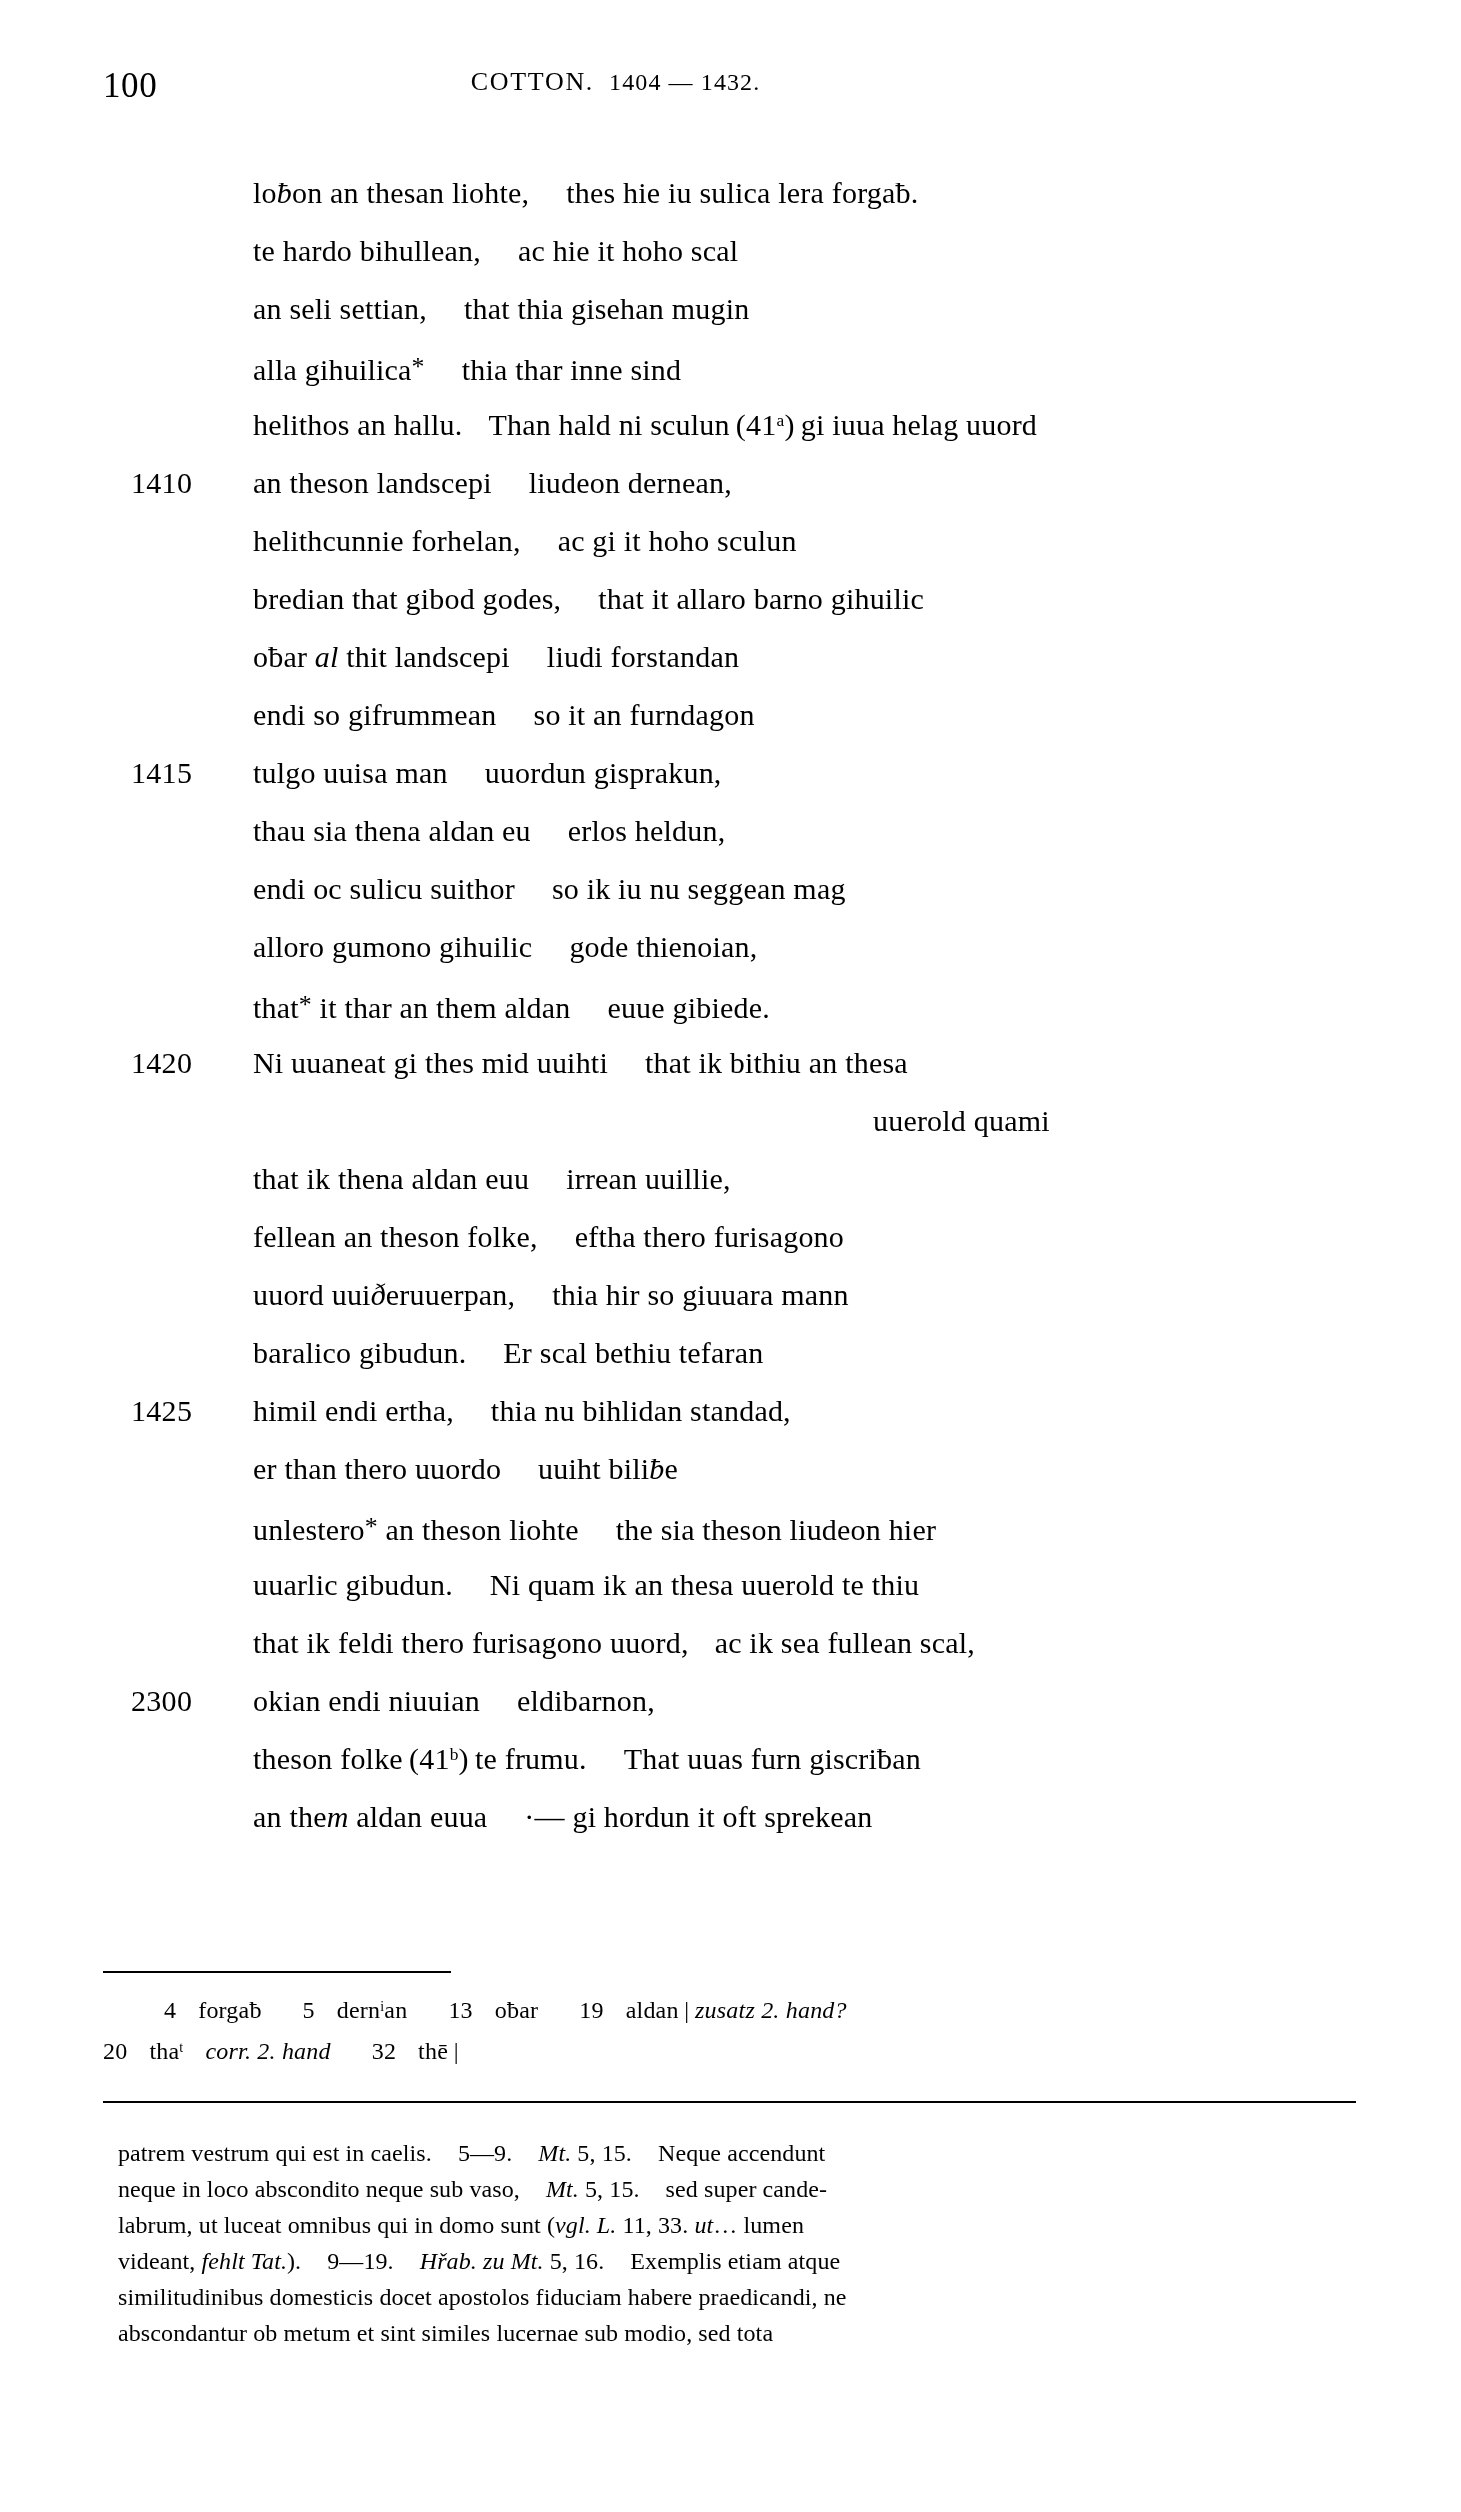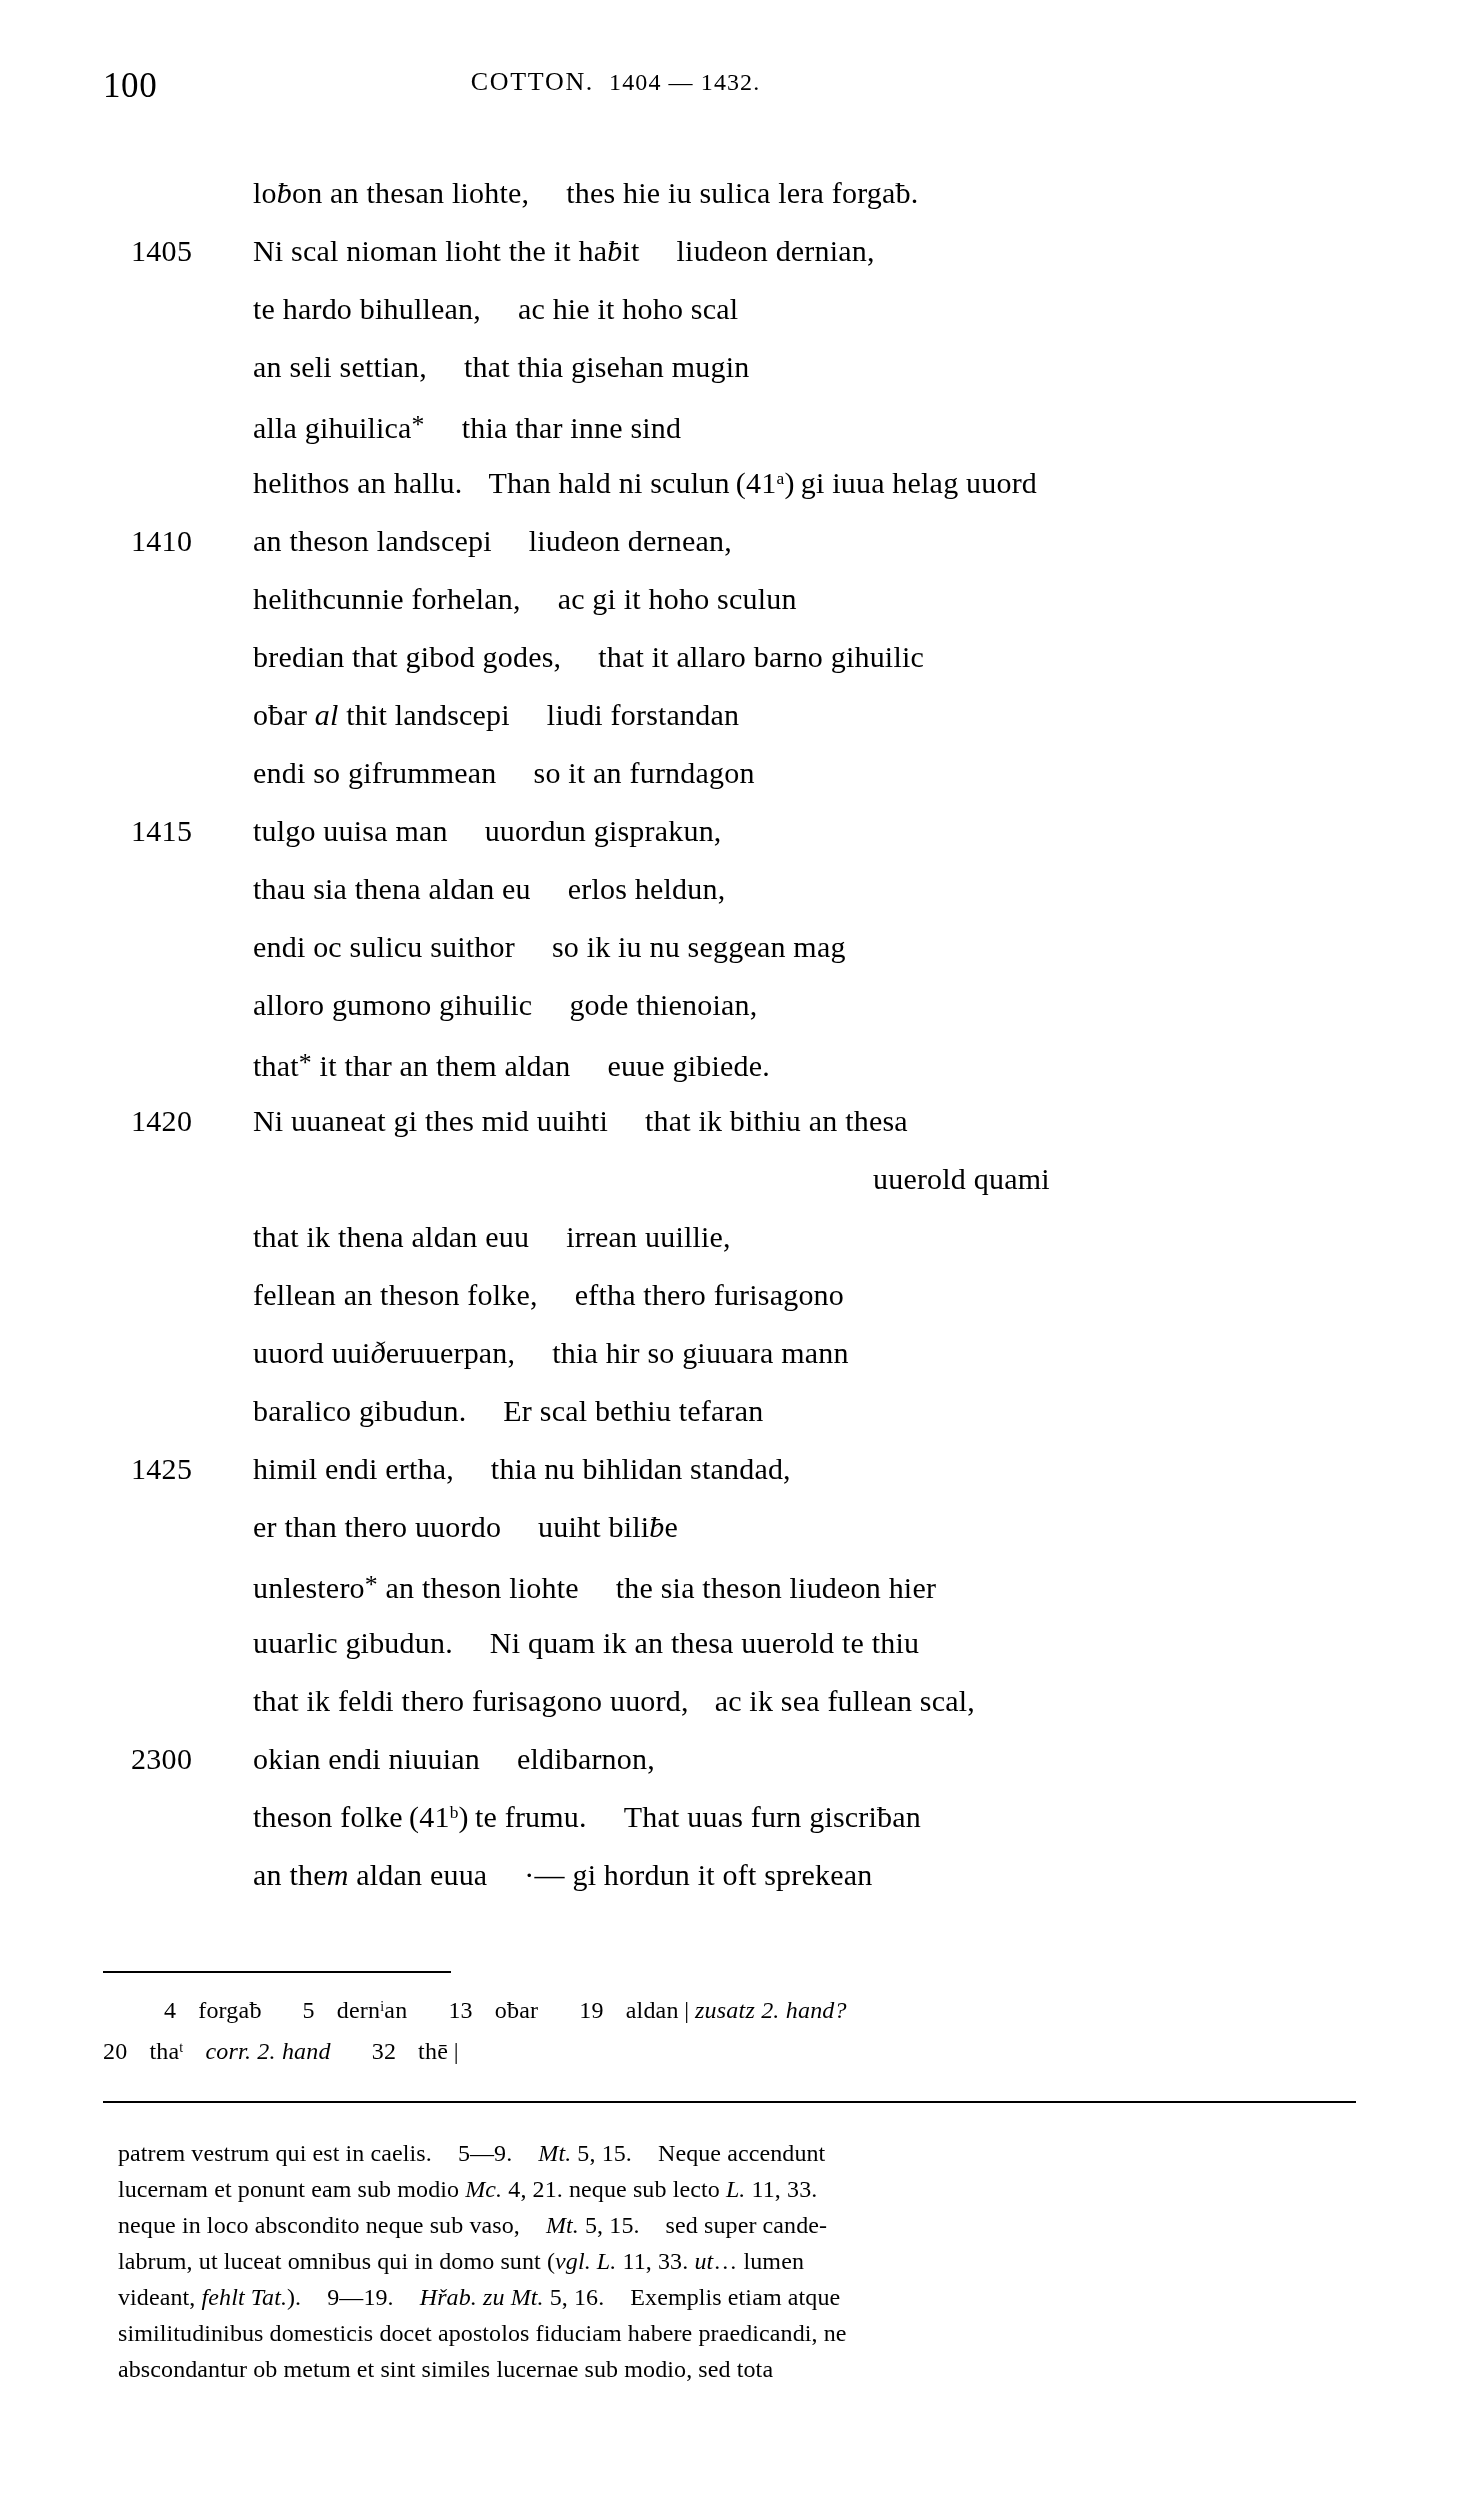--- a/index.html
+++ b/index.html
@@ -194,24 +194,20 @@
     </div>
   </div>
 
   <div class="verse-block">
 
     <div class="verse-line">
       <span class="vnum"></span>
       <span class="vtext">lo<i>ƀ</i>on an thesan liohte,<span class="gap-wide"></span>thes hie iu sulica lera forgaƀ.</span>
     </div>
 
-    <div class="verse-line">
-      <span class="vnum">1405</span>
-      <span class="vtext">Ni scal nioman lioht the it ha<i>ƀ</i>it<span class="gap-wide"></span>liudeon dernian,</span>
-    </div>
 
     <div class="verse-line">
       <span class="vnum"></span>
       <span class="vtext">te hardo bihullean,<span class="gap-wide"></span>ac hie it hoho scal</span>
     </div>
 
     <div class="verse-line">
       <span class="vnum"></span>
       <span class="vtext">an seli settian,<span class="gap-wide"></span>that thia gisehan mugin</span>
     </div>
@@ -357,21 +353,20 @@
     <div class="app-line">
       <span>20</span><span class="app-gap-sm"></span><span><span>tha</span><sup>t</sup></span><span class="app-gap-sm"></span><i>corr. 2. hand</i><span class="app-gap"></span><span>32</span><span class="app-gap-sm"></span><span>thē</span><span class="pipe">|</span>
     </div>
   </div>
 
   <div class="rule rule-commentary"></div>
 
   <div class="commentary">
     <p>
       <span class="cline">patrem vestrum qui est in caelis.<span class="sp3"></span>5—9.<span class="sp3"></span><i>Mt.</i> 5, 15.<span class="sp3"></span>Neque accendunt</span>
-      <span class="cline">lucernam et ponunt eam sub modio <i>Mc.</i> 4, 21. neque sub lecto <i>L.</i> 11, 33.</span>
       <span class="cline">neque in loco abscondito neque sub vaso,<span class="sp3"></span><i>Mt.</i> 5, 15.<span class="sp3"></span>sed super cande-</span>
       <span class="cline">labrum, ut luceat omnibus qui in domo sunt (<i>vgl. L.</i> 11, 33. <i>ut</i>… lumen</span>
       <span class="cline">videant, <i>fehlt Tat.</i>).<span class="sp3"></span>9—19.<span class="sp3"></span><i>Hřab. zu Mt.</i> 5, 16.<span class="sp3"></span>Exemplis etiam atque</span>
       <span class="cline">similitudinibus domesticis docet apostolos fiduciam habere praedicandi, ne</span>
       <span class="cline">abscondantur ob metum et sint similes lucernae sub modio, sed tota</span>
     </p>
   </div>
 
 </div>
 

